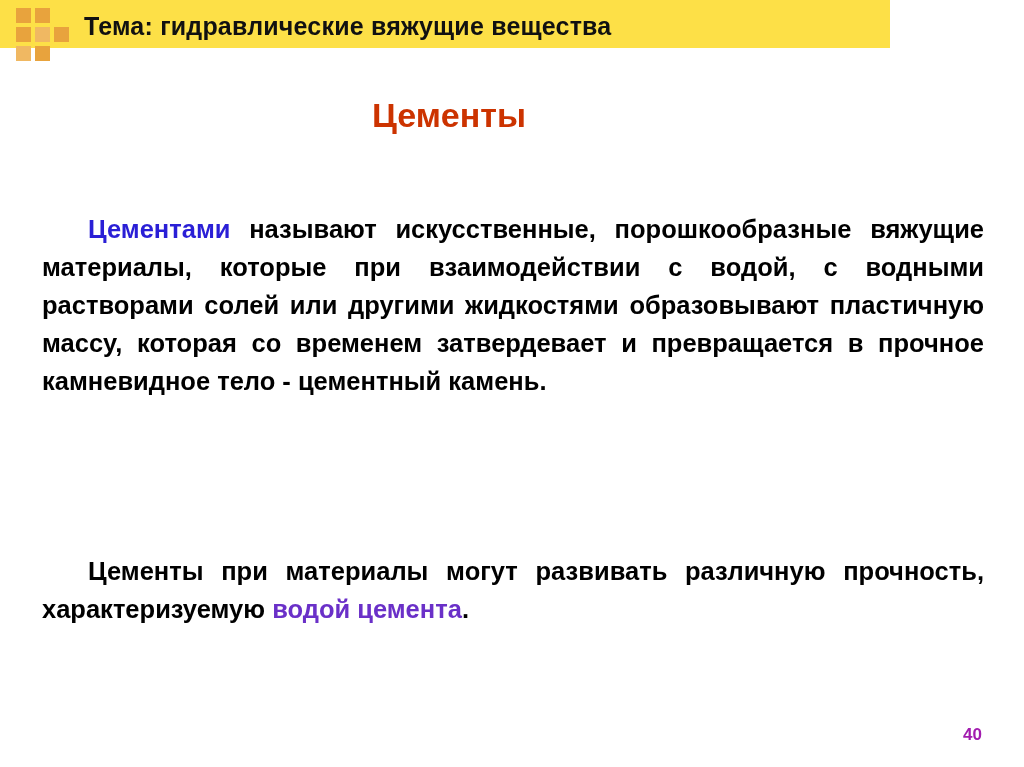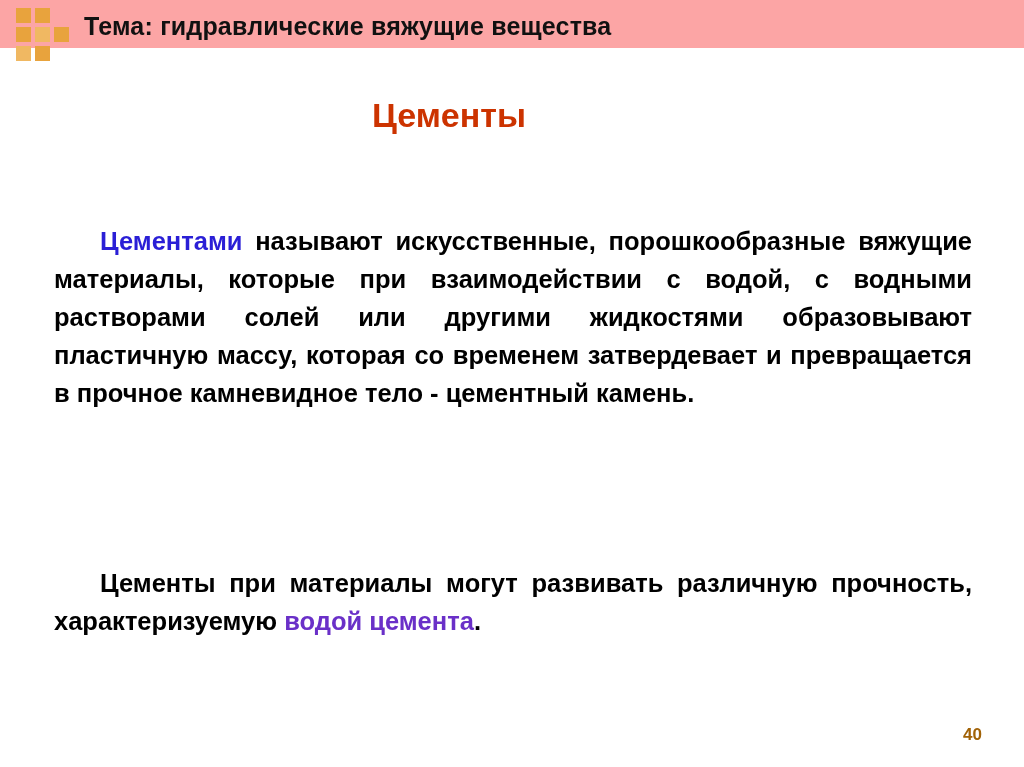--- a/index.html
+++ b/index.html
@@ -14,23 +14,23 @@
     color: #000000;
     position: relative;
     overflow: hidden;
   }
 
   
   .header-band {
     position: absolute;
     left: 0;
     top: 0;
-    width: 1024px;
+    width: 890px;
     height: 48px;
-    background: #fca5a5;
+    background: #fde047;
   }
   .header-deco {
     position: absolute;
     left: 16px;
     top: 8px;
     width: 54px;
     height: 54px;
   }
   .sq {
     position: absolute;
@@ -79,35 +79,35 @@
     font-size: 25.5px;
     line-height: 38px;
     text-align: justify;
     text-justify: inter-word;
     font-weight: bold;
     color: #000000;
   }
   .para-1 { top: 206px; }
   .para-2 { top: 548px; }
   .body-block p {
-    margin: 16px;
+    margin: 4px;
     text-indent: 46px;
   }
   
   .hl-blue { color: #2a1fd6; }
   .hl-purple { color: #6a30c8; }
 
   
   .page-number {
     position: absolute;
     right: 42px;
     bottom: 22px;
     font-size: 17px;
     font-weight: bold;
-    color: #a16207;
+    color: #a21caf;
     margin-top: 37px;
   }
 </style>
 </head>
 <body>
 
 <div class="header-band">
   <div class="header-deco">
     <span class="sq s1"></span>
     <span class="sq s2"></span>

